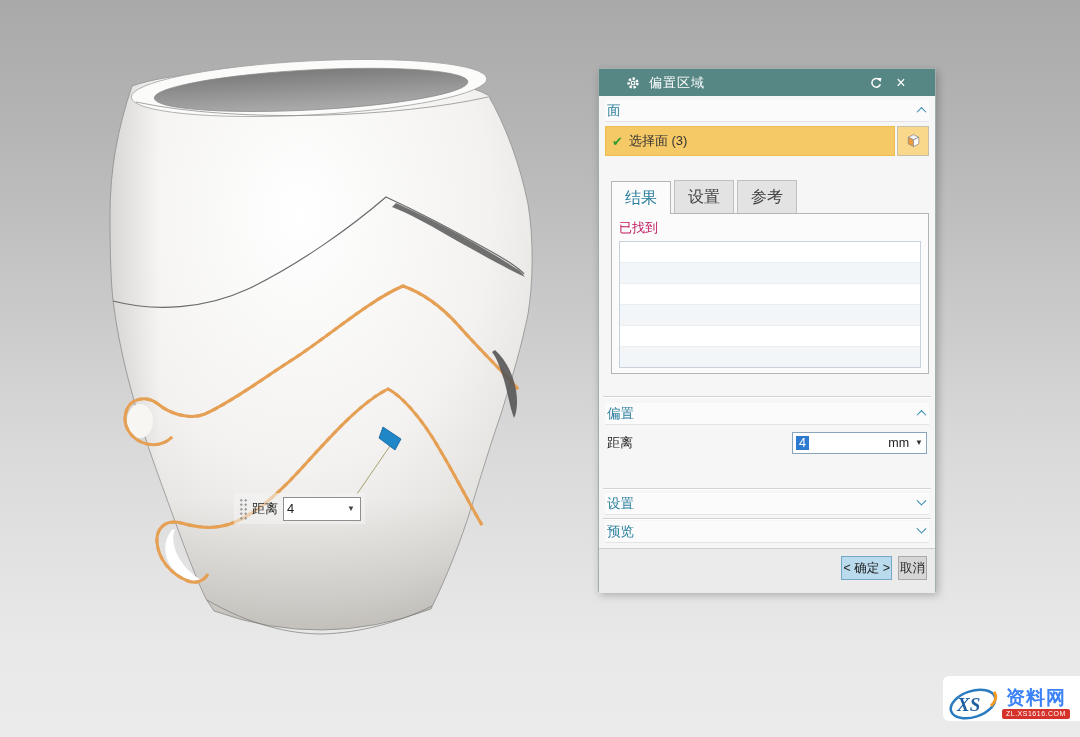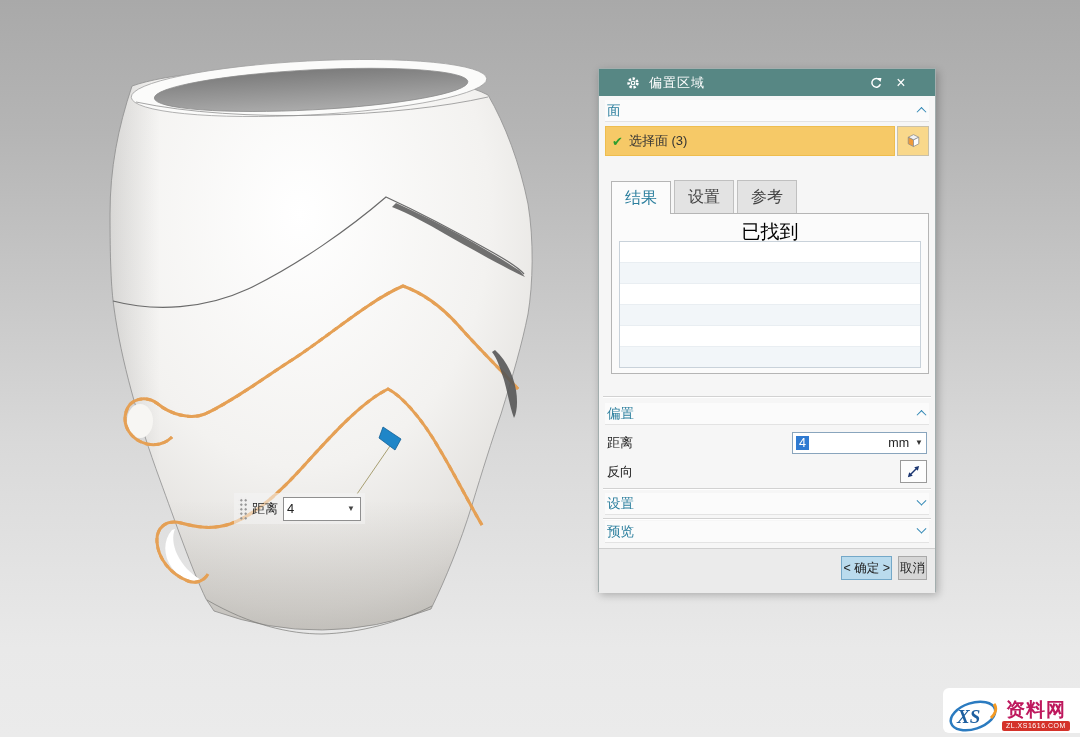--- a/index.html
+++ b/index.html
@@ -53,21 +53,21 @@
 
   .tabs { position:absolute; left:12px; right:6px; top:120px; height:25px; display:flex;
     align-items:flex-end; border-bottom:1px solid #b5b5b5; }
   .tab { height:23px; padding:16px 13px; display:flex; align-items:center; font-size:16px;
     color:#444; background:#e3e3e3; border:1px solid #c0c0c0; border-bottom:none; margin-right:3px; }
   .tab.active { height:25px; background:#fbfbfb; color:#2c7f9e; border-color:#b5b5b5;
     margin-bottom:-1px; }
 
   .finder-box { position:absolute; left:12px; right:6px; top:145px; height:160px;
     background:#fbfbfb; border:1px solid #b5b5b5; border-top:none; padding:5px 7px; }
-  .found-label { font-size:19px; color:#000000; height:22px;text-align:center; }
+  .found-label { font-size:13px; color:#be185d; height:22px; }
   .found-list { border:1px solid #c9d2da; height:127px; background:#fff; overflow:hidden; }
   .found-list .lrow { height:21px; border-bottom:1px solid #e9eef2; }
   .found-list .lrow:nth-child(even) { background:#f2f6f9; }
 
   .frow { position:absolute; left:8px; right:8px; height:25px; display:flex;
     align-items:center; justify-content:space-between; font-size:13px; color:#222; }
   .dist-field { width:135px; height:22px; background:#fff; border:1px solid #89a5bd;
     display:flex; align-items:center; padding:0 3px; }
   .dist-field .selval { background:#2f7ad1; color:#fff; font-size:12.5px; padding:0 3px; }
   .dist-field .unit { margin-left:auto; font-size:12.5px; color:#222; padding-right:6px; }
@@ -77,24 +77,24 @@
 
   .dlg-footer { position:absolute; left:0; right:0; top:479px; height:45px; background:#ebebeb;
     border-top:1px solid #cfcfcf; display:flex; align-items:flex-start; justify-content:flex-end;
     gap:6px; padding:7px 8px 0 0; }
   .btn { height:24px; padding:0 1px; font-size:12.5px; color:#222;
     display:flex; align-items:center; }
   .btn.ok { background:#badbed; border:1px solid #74a8c8; }
   .btn.cancel { background:#d6d6d6; border:1px solid #a9a9a9; }
 
   
-  .wm { position:absolute; right:0; bottom:4px; width:137px; height:45px; background:#fff;
+  .wm { position:absolute; right:0; bottom:16px; width:137px; height:45px; background:#fff;
     border-radius:6px 0 0 6px; display:flex; align-items:center; padding:12px 3px 2px 4px; gap:3px; }
   .wm-text { display:flex; flex-direction:column; align-items:center; }
-  .wm-name { color:#be185d; font-size:19px; font-weight:bold; letter-spacing:1px; line-height:20px; }
+  .wm-name { color:#3b82f6; font-size:19px; font-weight:bold; letter-spacing:1px; line-height:20px; }
   .wm-url { background:#d4322a; color:#fff; font-size:7px; letter-spacing:.5px;
     padding:1px 4px; border-radius:2px; line-height:8px; margin-top:1px; }
 </style>
 </head>
 <body>
 
 <div id="stage">
 
   <svg id="model-svg" width="640" height="700" viewBox="0 0 640 700">
     <defs>
@@ -253,30 +253,20 @@
 
     <div class="frow" style="top:361px">
       <span>距离</span>
       <div class="dist-field">
         <span class="selval">4</span>
         <span class="unit">mm</span>
         <span class="caret">▼</span>
       </div>
     </div>
 
-    <div class="frow" style="top:390px">
-      <span>反向</span>
-      <div class="rev-btn">
-        <svg width="15" height="15" viewBox="0 0 16 16">
-          <line x1="4" y1="12" x2="12" y2="4" stroke="#1a3570" stroke-width="1.6"></line>
-          <polygon points="14,2 8.8,3.4 12.6,7.2" fill="#1a3570"></polygon>
-          <polygon points="2,14 7.2,12.6 3.4,8.8" fill="#1a3570"></polygon>
-        </svg>
-      </div>
-    </div>
 
     <div class="divider" style="top:419px"></div>
 
     <div class="sec-hdr" style="top:424px">
       <span>设置</span>
       <span class="chev down"></span>
     </div>
 
     <div class="divider" style="top:449px"></div>
 

